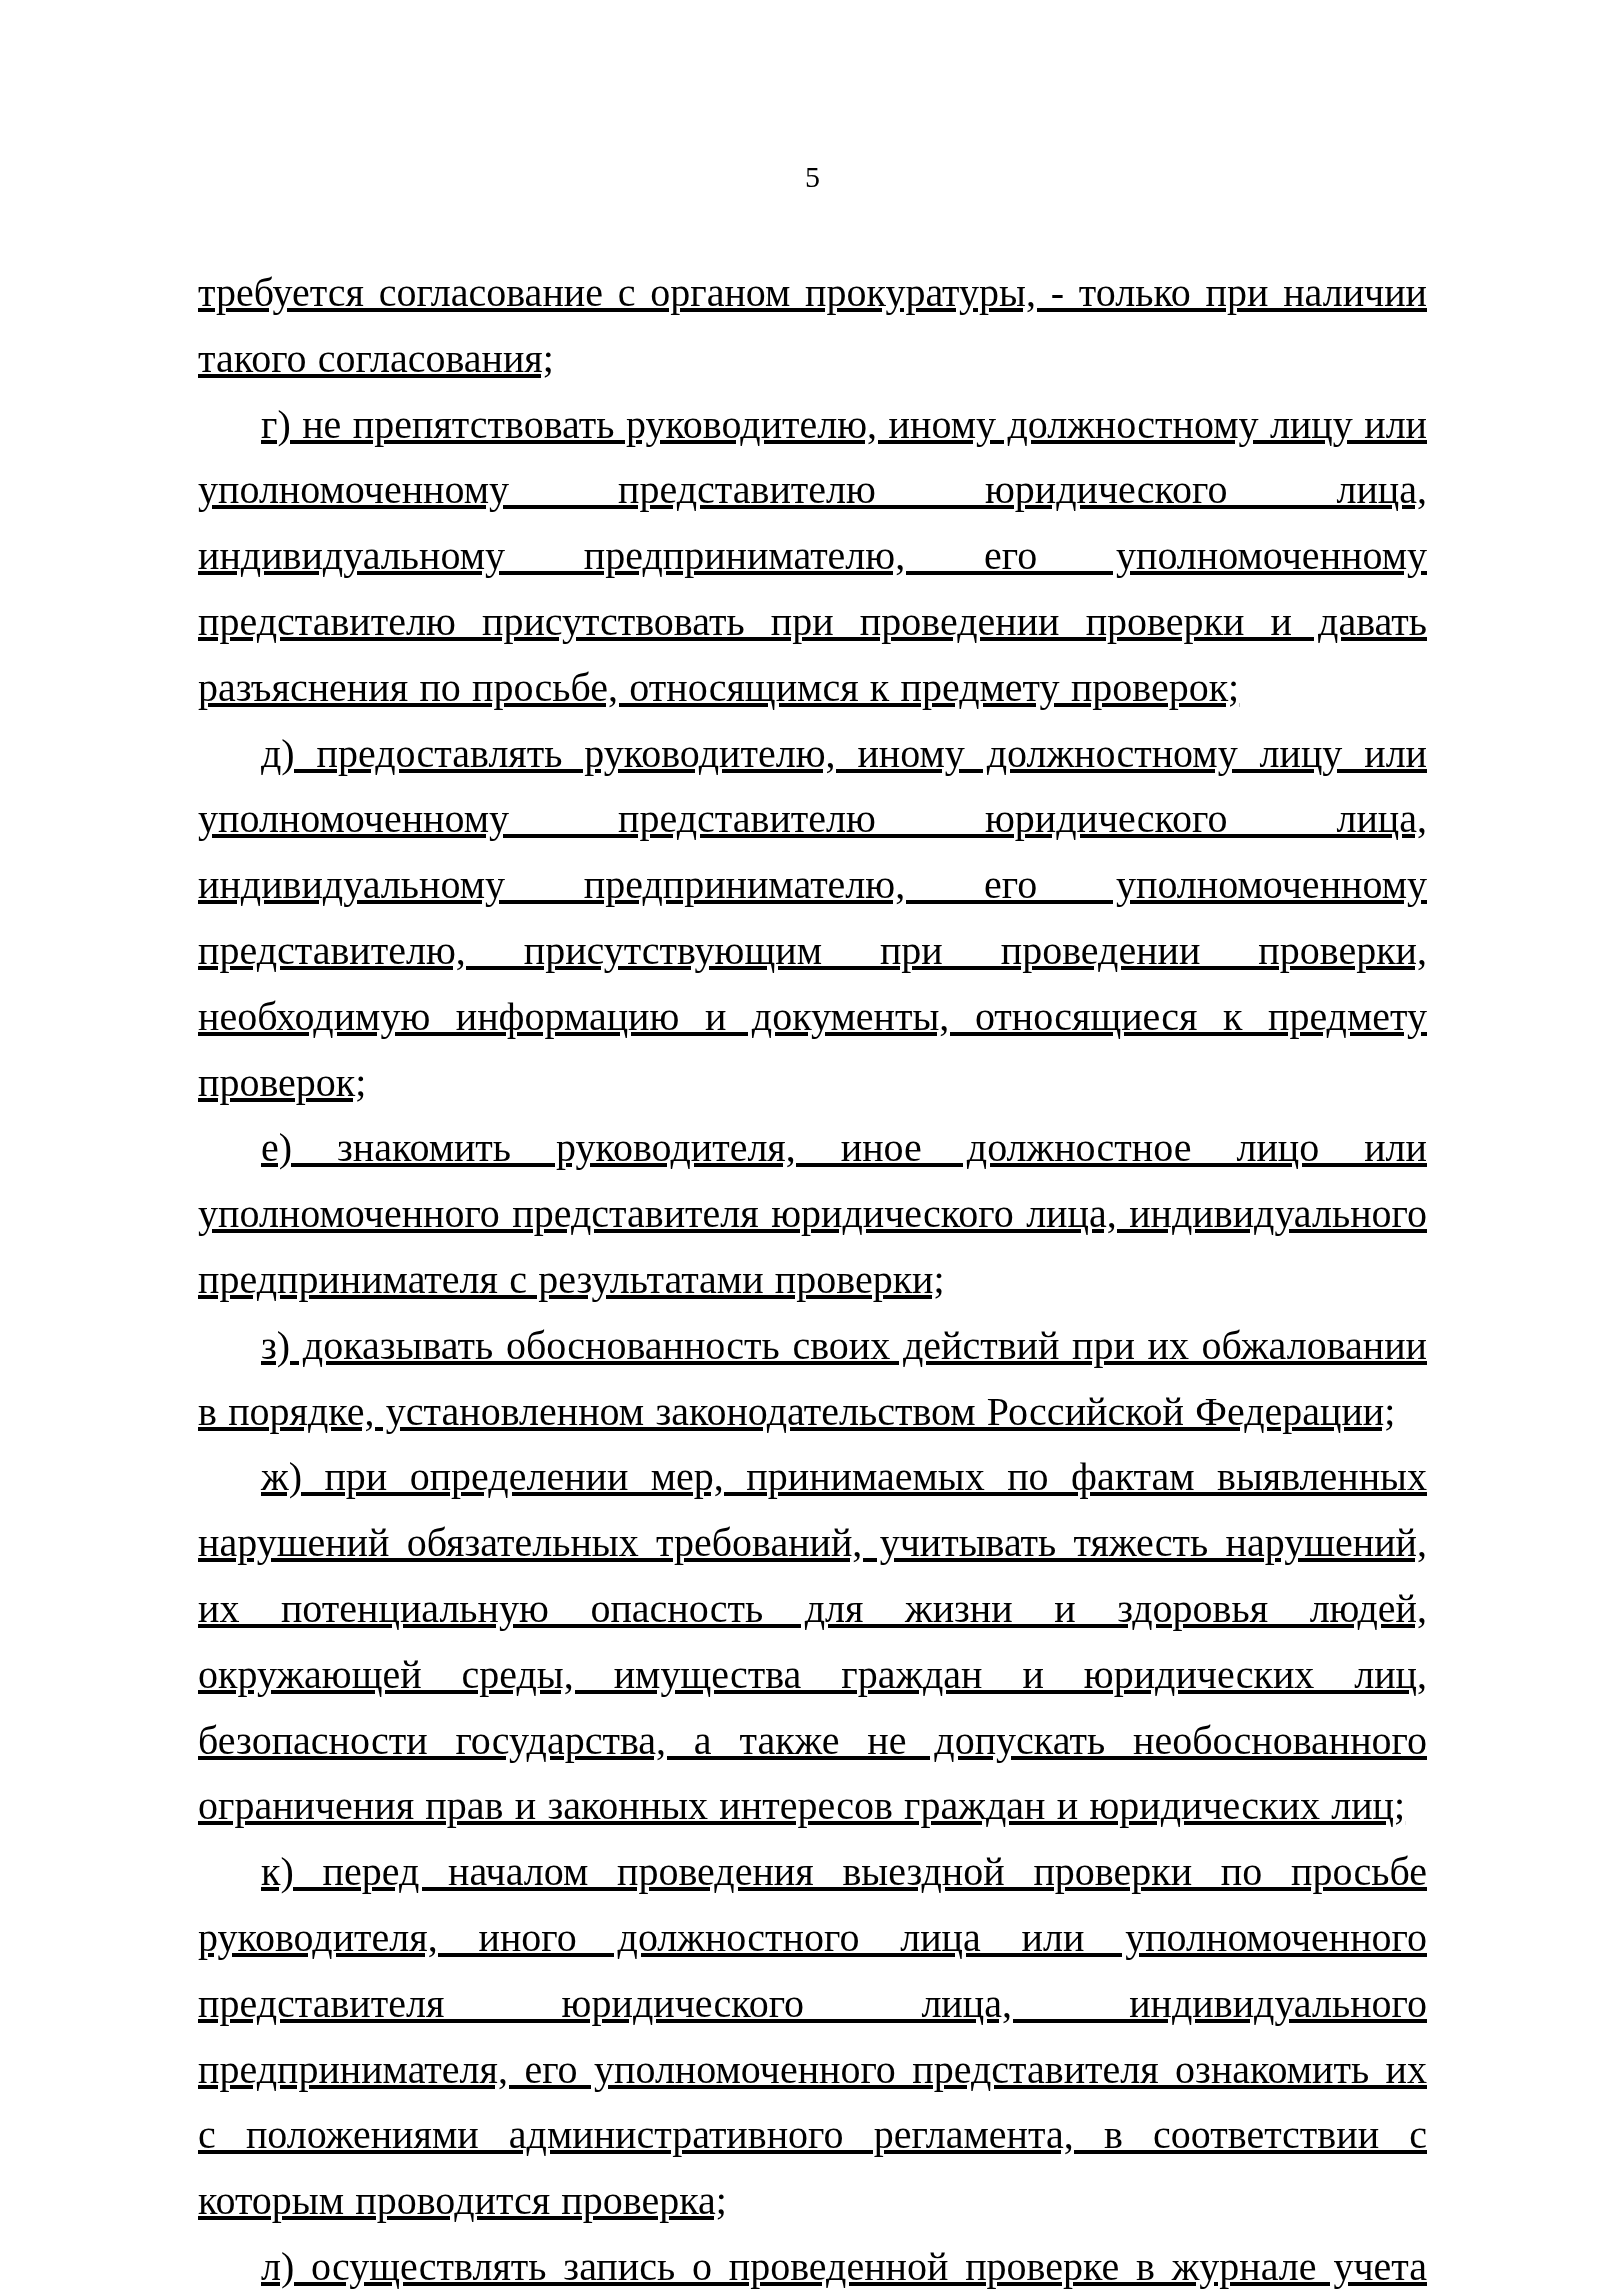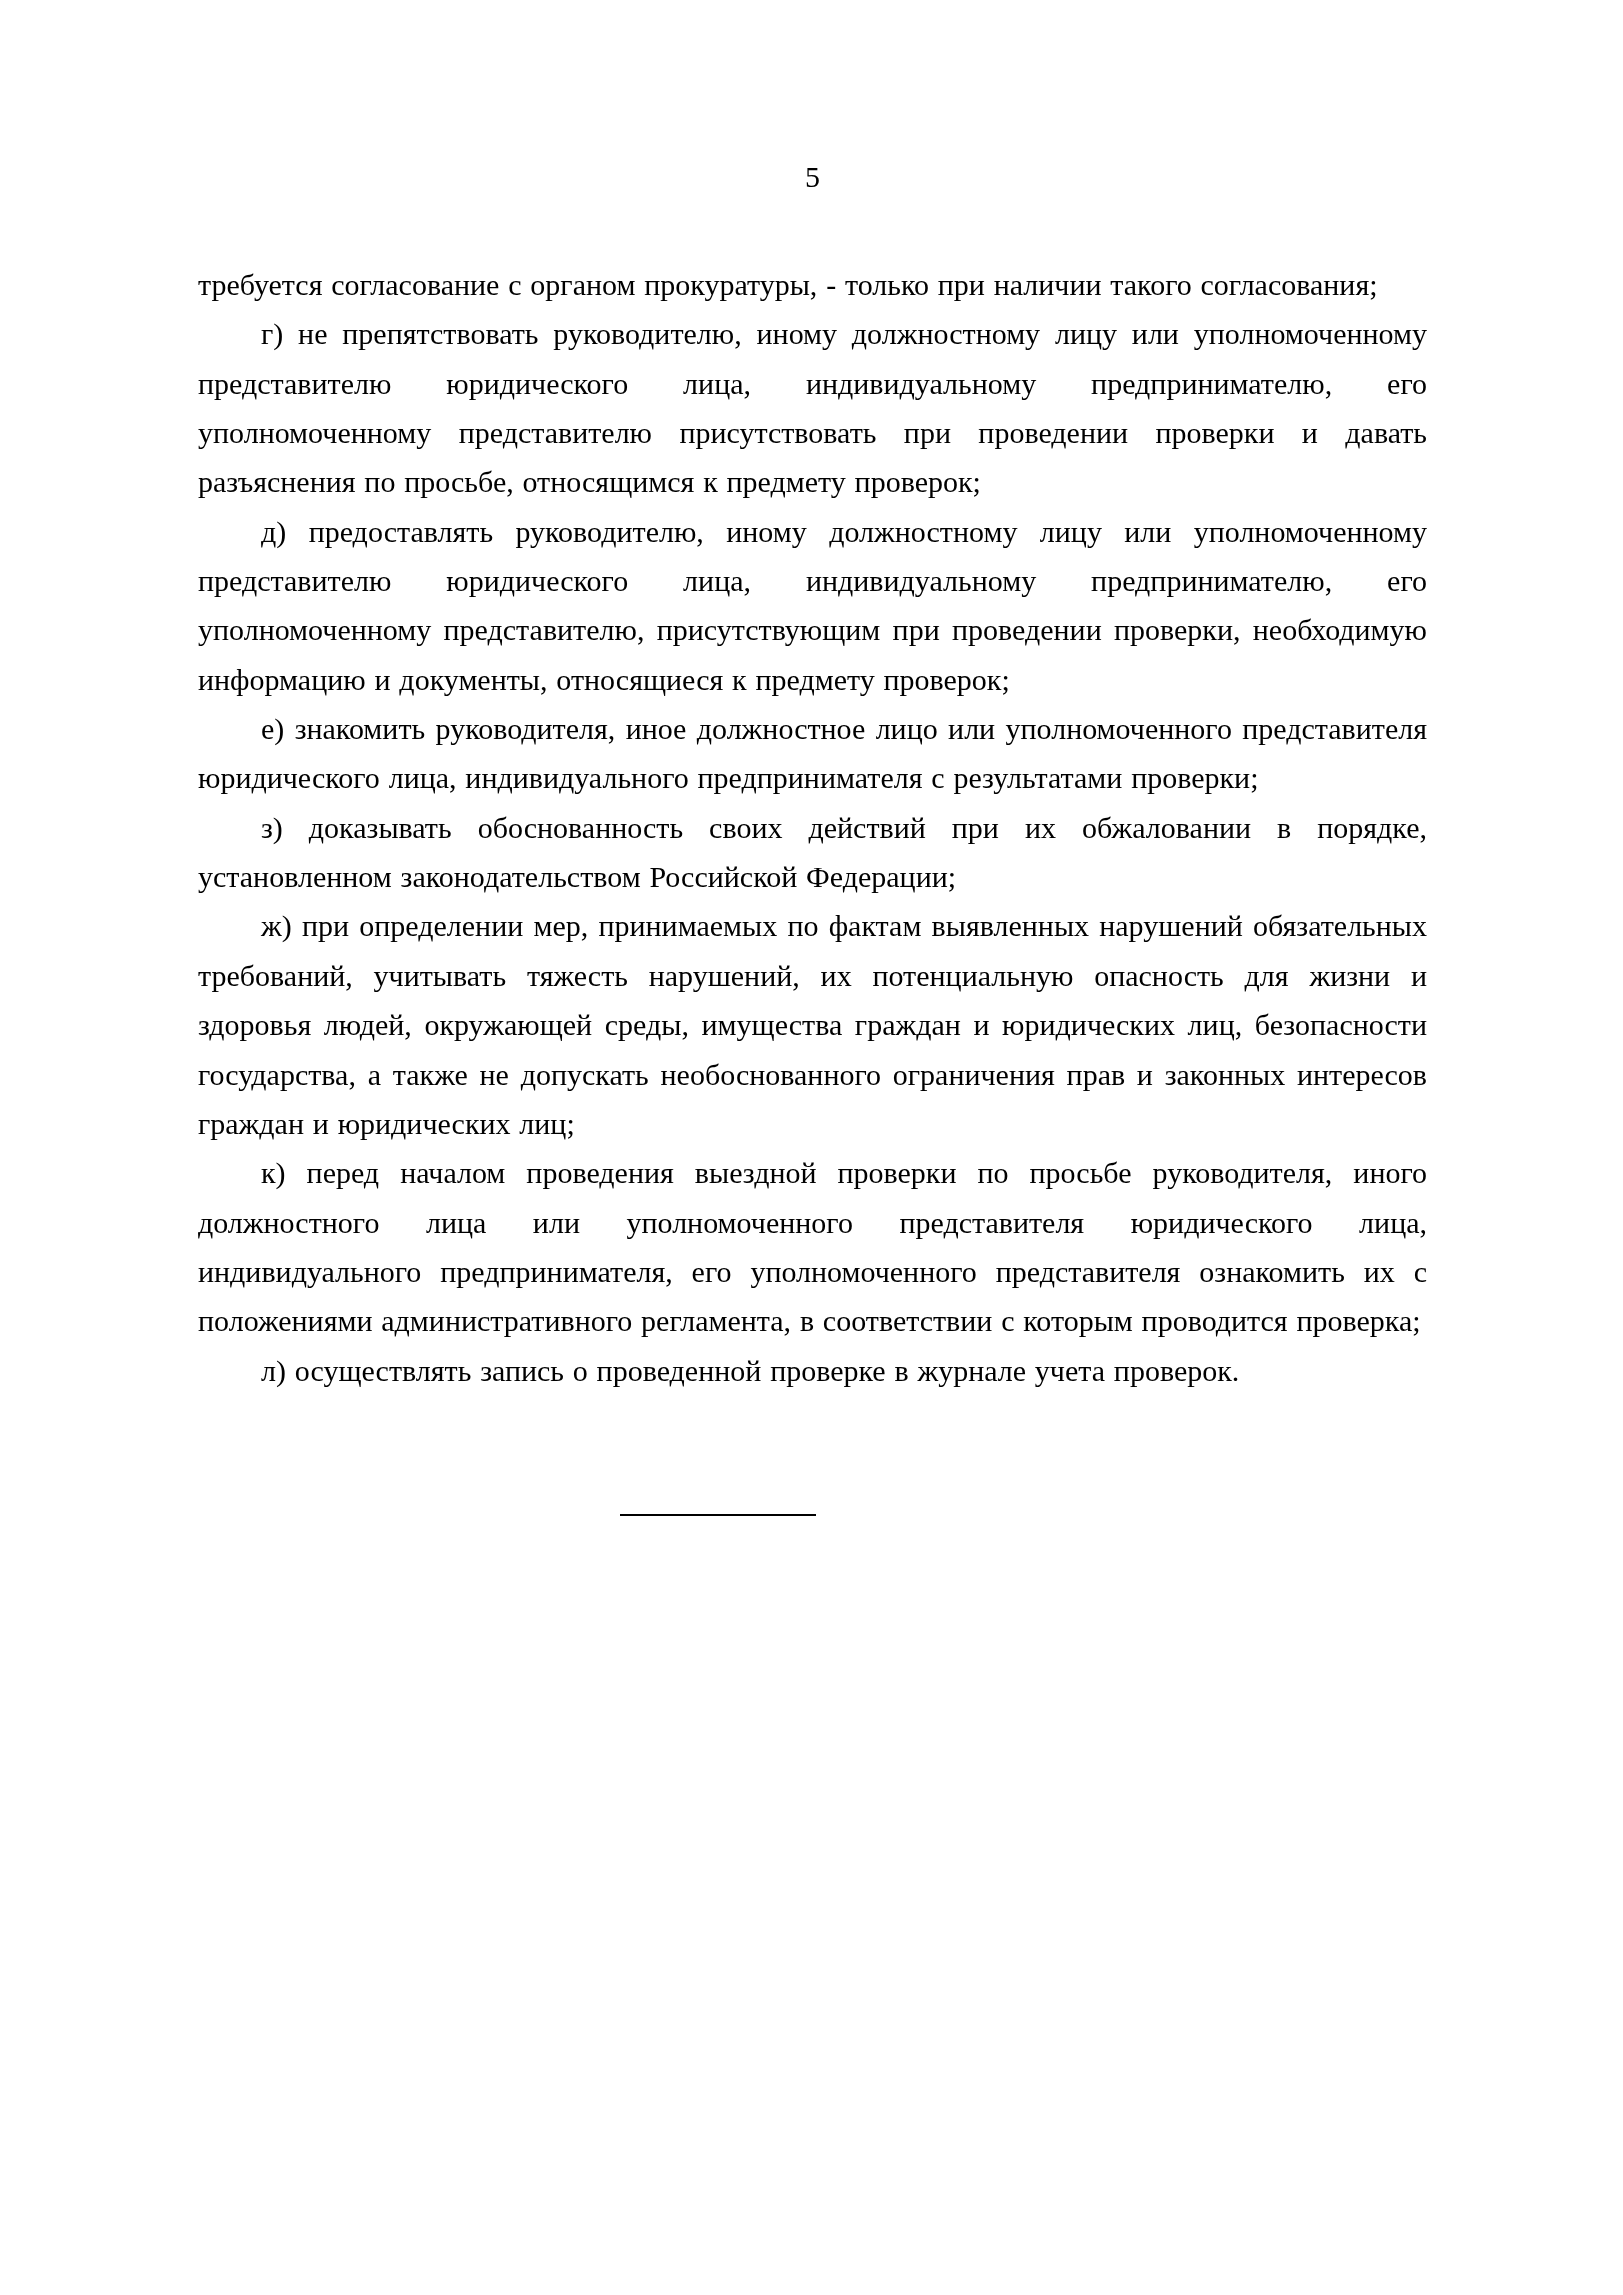--- a/index.html
+++ b/index.html
@@ -20,25 +20,26 @@
     overflow: hidden;
   }
   .page-number {
     text-align: center;
     font-size: 30px;
     line-height: 1;
     margin: 0 0 68px 0;
   }
   .body-text p {
     margin: 0;
-    font-size: 30px;
+    font-size: 40px;
     line-height: 1.645;
     text-align: justify;
     text-indent: 63px;
     word-spacing: 1.3px;
+    text-decoration: underline;
   }
   .body-text p.no-indent {
     text-indent: 0;
   }
   .divider {
     border: none;
     border-top: 2.6px solid #000000;
     width: 196px;
     margin: 119px 0 0 422px;
   }

